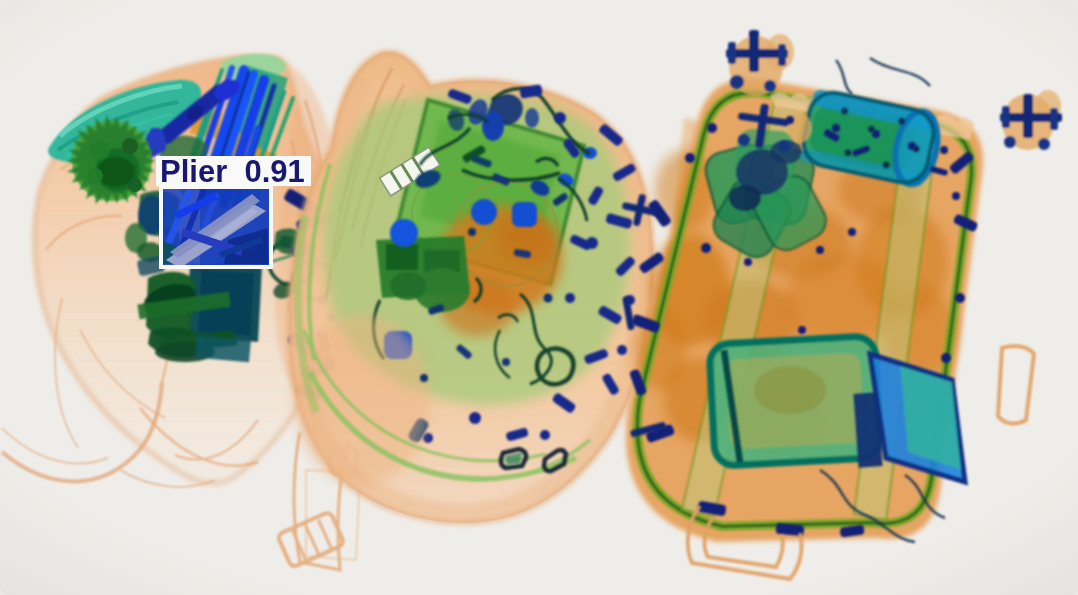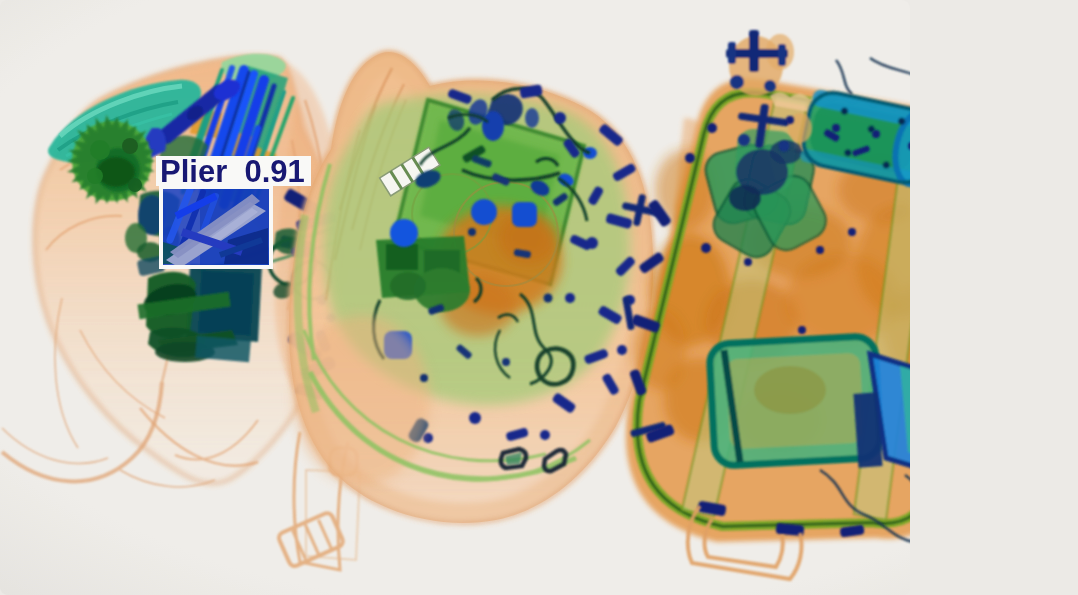--- a/index.html
+++ b/index.html
@@ -1,16 +1,16 @@
 <!DOCTYPE html>
 <html><head>
 <meta charset="utf-8">
 <style>
   html,body{margin:0;padding:0;background:#eceae6;}
-  #stage{position:relative;width:910px;height:595px;overflow:hidden;
+  #stage{position:relative;width:1078px;height:595px;overflow:hidden;
     font-family:"Liberation Sans",sans-serif;border-radius:8px;}
   svg{display:block;filter:blur(0.4px) saturate(1.13) contrast(1.02)}
 </style>
 </head>
 <body>
 <div id="stage">
 <svg width="1078" height="595" viewBox="0 0 1078 595">
 <defs>
   <filter id="b1" x="-30%" y="-30%" width="160%" height="160%">
           <feGaussianBlur stdDeviation="1.1"></feGaussianBlur>

